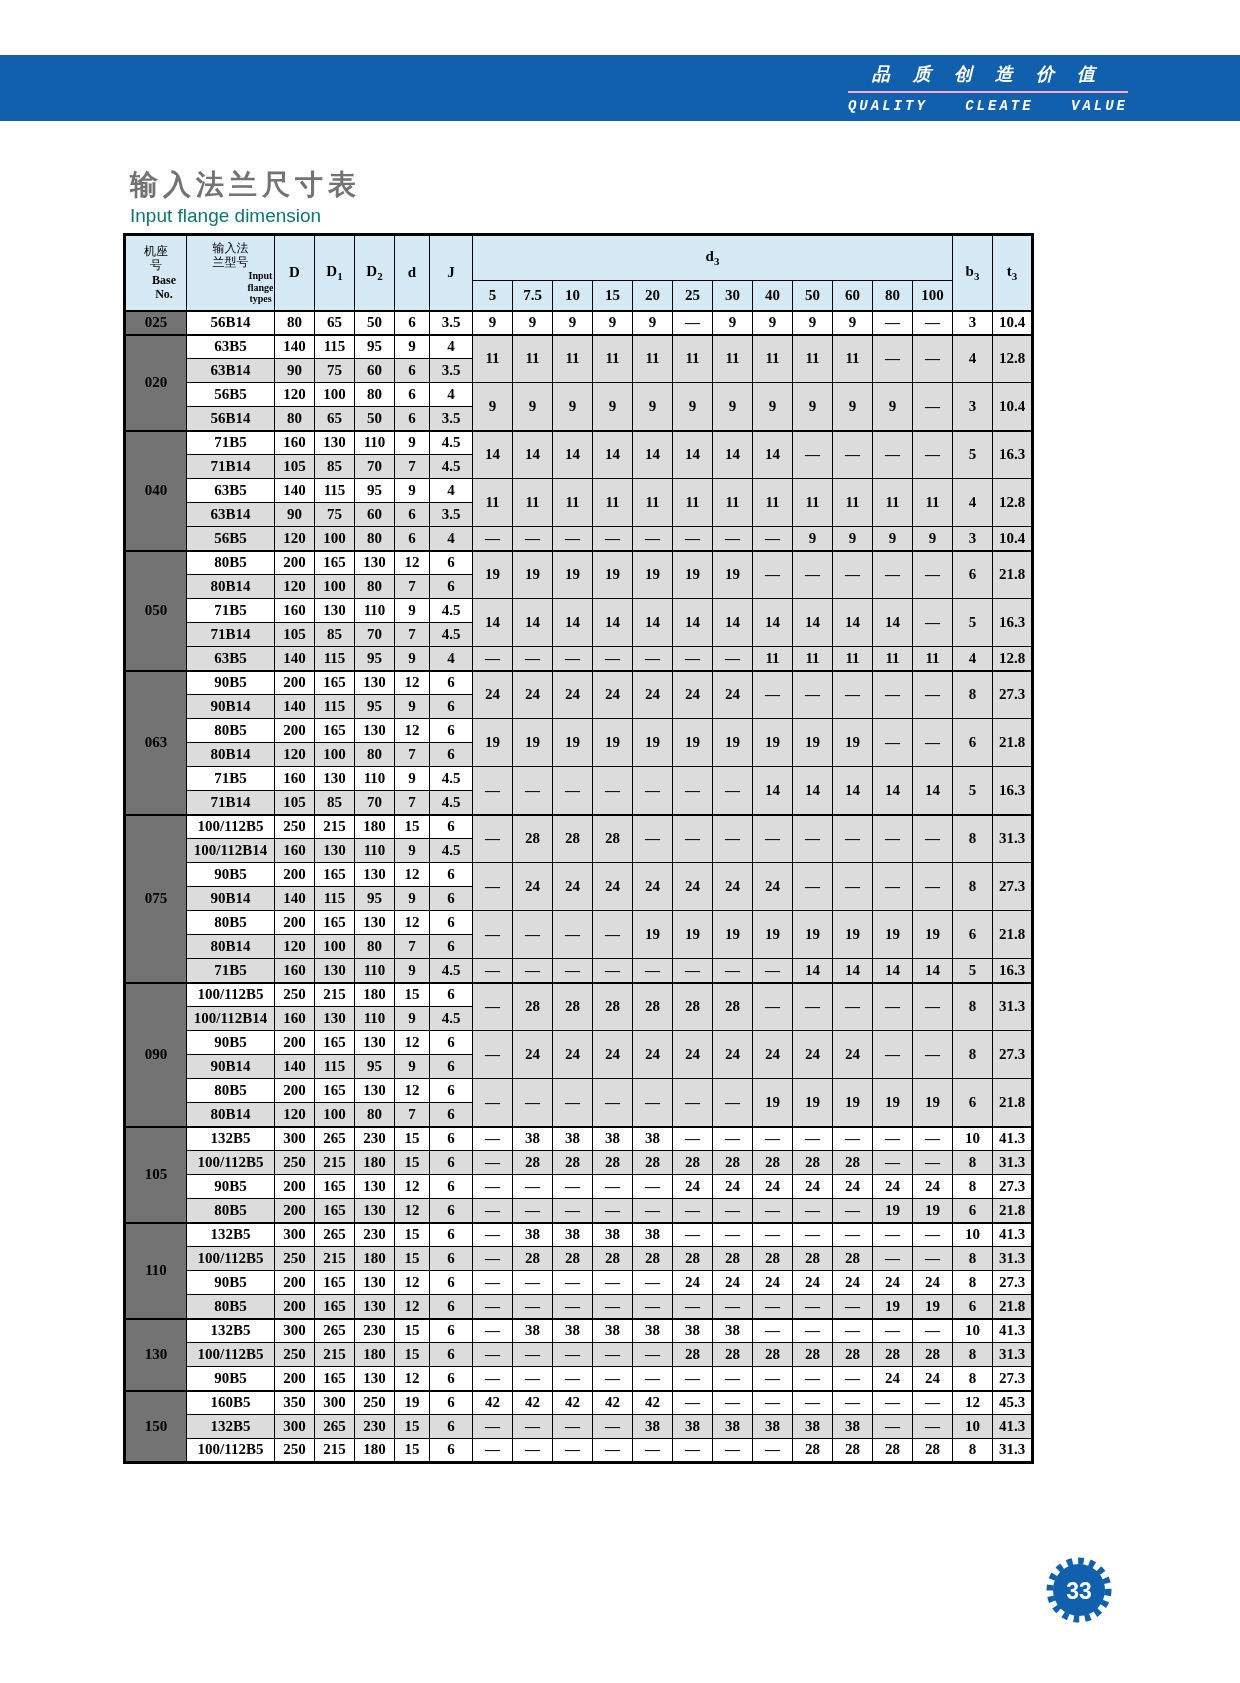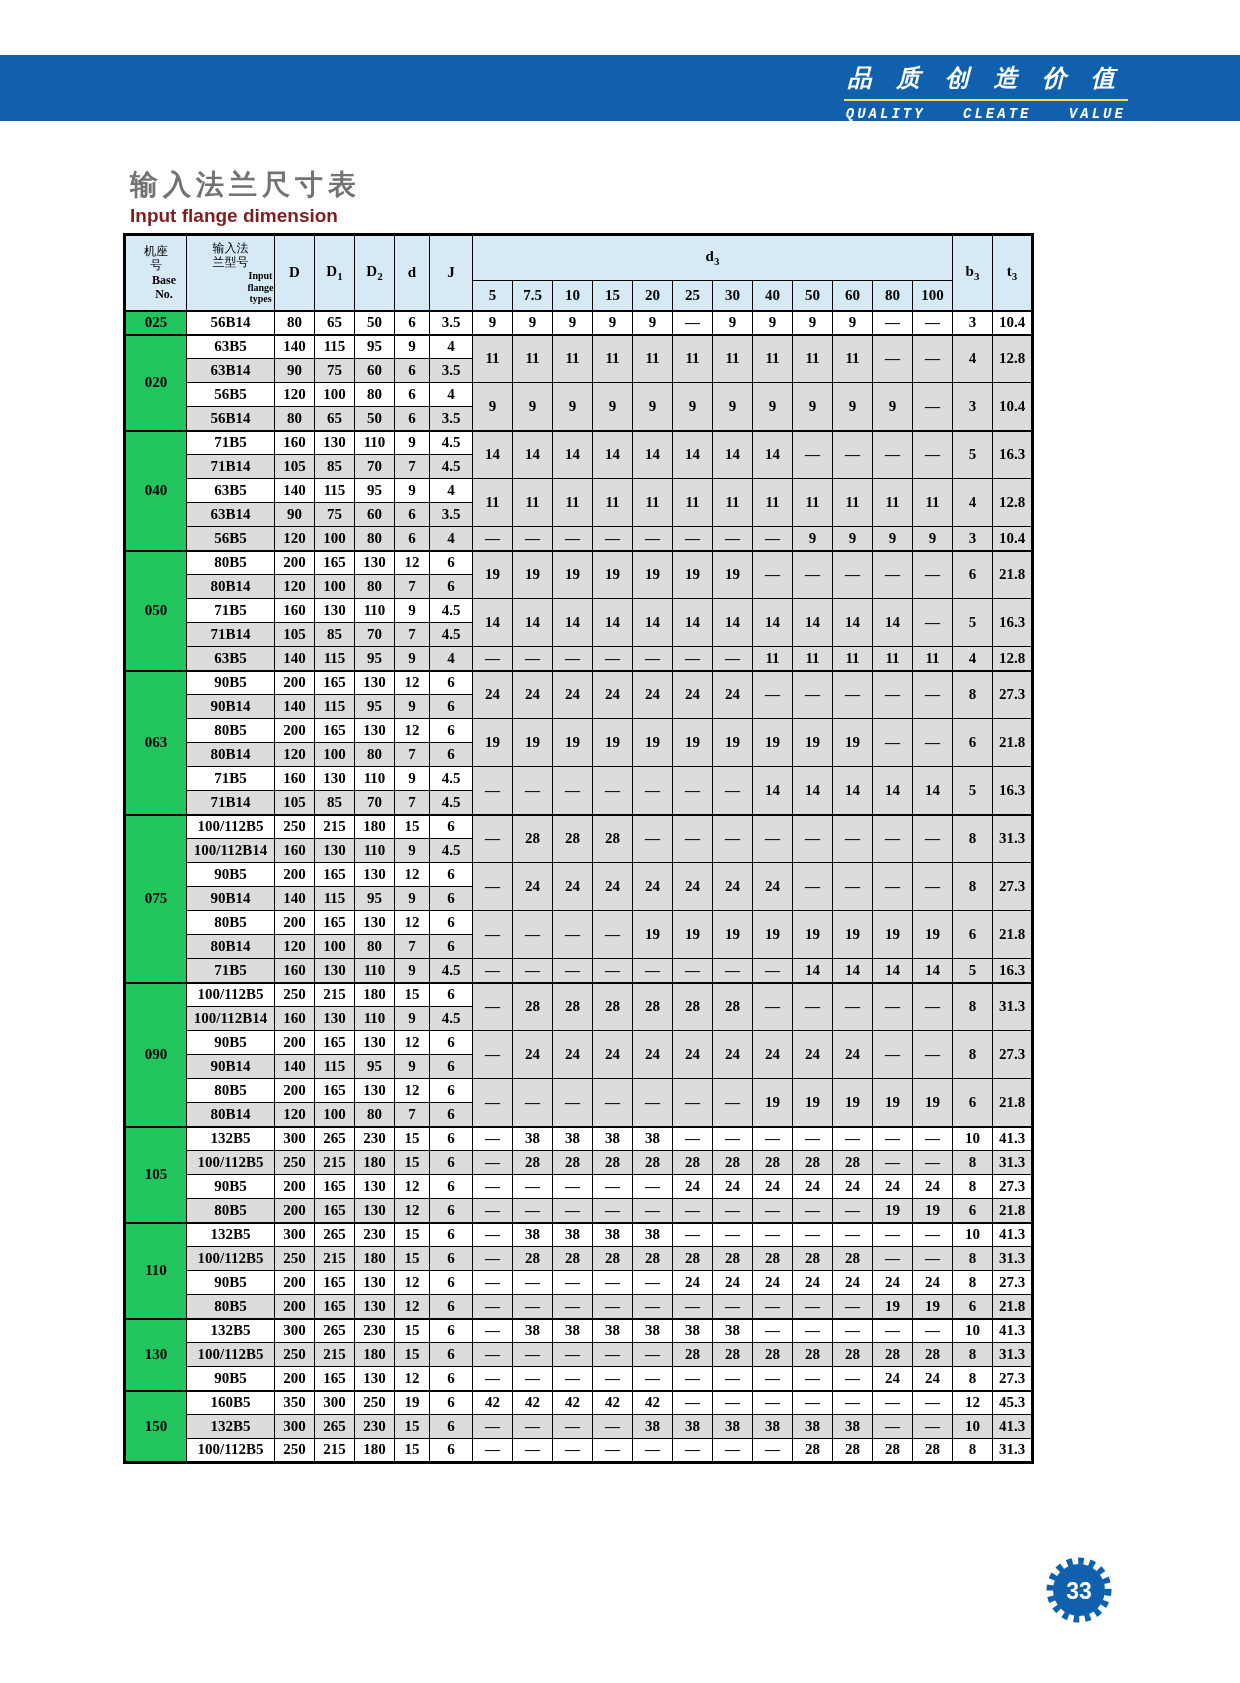--- a/index.html
+++ b/index.html
@@ -6,49 +6,49 @@
   html,body { background:#ffffff; }
   .page {
     position:relative; width:1240px; height:1683px; background:#ffffff; overflow:hidden;
     font-family:"Liberation Serif", serif;
   }
 
   
   .topbar { position:absolute; left:0; top:55px; width:1240px; height:66px; background:#1060ae; }
   .slogan-wrap { position:absolute; right:112px; top:7px; text-align:center; color:#fff; font-style:italic; }
   .slogan-cn {
-    font-family:"Liberation Sans", sans-serif; font-weight:bold; font-size:24px;
-    letter-spacing:9px; white-space:nowrap; padding:0 4px 5px 4px; border-bottom:2px solid #fde047;
+    font-family:"Liberation Sans", sans-serif; font-weight:bold; font-size:18px;
+    letter-spacing:9px; white-space:nowrap; padding:0 4px 5px 4px; border-bottom:2px solid #f9a8d4;
   }
   .slogan-en {
     font-family:Liberation Mono, monospace; font-weight:bold; font-size:14px;
     letter-spacing:3px; word-spacing:26px; padding-top:5px; white-space:nowrap;
   }
 
   
   .title-block { position:absolute; left:130px; top:166px; }
   .title-cn { font-family:"Liberation Sans", sans-serif; font-weight:bold; font-size:28px; letter-spacing:5px; color:#737373; }
-  .title-en { font-family:"Liberation Sans", sans-serif; font-weight:bold; font-size:19px; color:#7f1d1d; margin-top:1px; }
+  .title-en { font-family:"Liberation Sans", sans-serif; font-weight:normal; font-size:19px; color:#0f766e; margin-top:1px; }
 
   
   .dim-table {
     position:absolute; left:123px; top:233px; width:908px;
     border-collapse:collapse; table-layout:fixed; border:3px solid #000;
     font-family:"Liberation Serif", serif;
   }
   .dim-table th, .dim-table td {
     border:1px solid #000; text-align:center; vertical-align:middle;
     font-weight:bold; font-size:15px; color:#000; padding:0; line-height:1.15;
     overflow:hidden;
   }
   .dim-table thead th { background:#d6eaf6; }
   .dim-table tr.h1 th { height:46px; }
   .dim-table tr.h2 th { height:30px; font-size:15px; }
   .dim-table tbody td { height:24px; background:#ffffff; }
-  .dim-table td.base-cell { background:#22c55e; }
+  .dim-table td.base-cell { background:#737373; }
   .dim-table td.shade, .dim-table td.type-cell.shade { background:#dcdcdc; }
   .dim-table tbody tr:first-child td { border-top:2px solid #000; }
   .dim-table tbody tr.group-start td { border-top:2px solid #000; }
   .hdr-cn { font-family:"Liberation Sans", sans-serif; font-weight:normal; font-size:12px; white-space:pre-line; line-height:1.2; }
   .hdr-en { font-size:12px; font-weight:bold; margin-top:1px;padding-left:16px; }
   .hdr-en.xs { font-size:10px; letter-spacing:0;margin-left:44px; }
   .sym { font-size:17px; }
   .sym sub { font-size:11px; }
 
   

